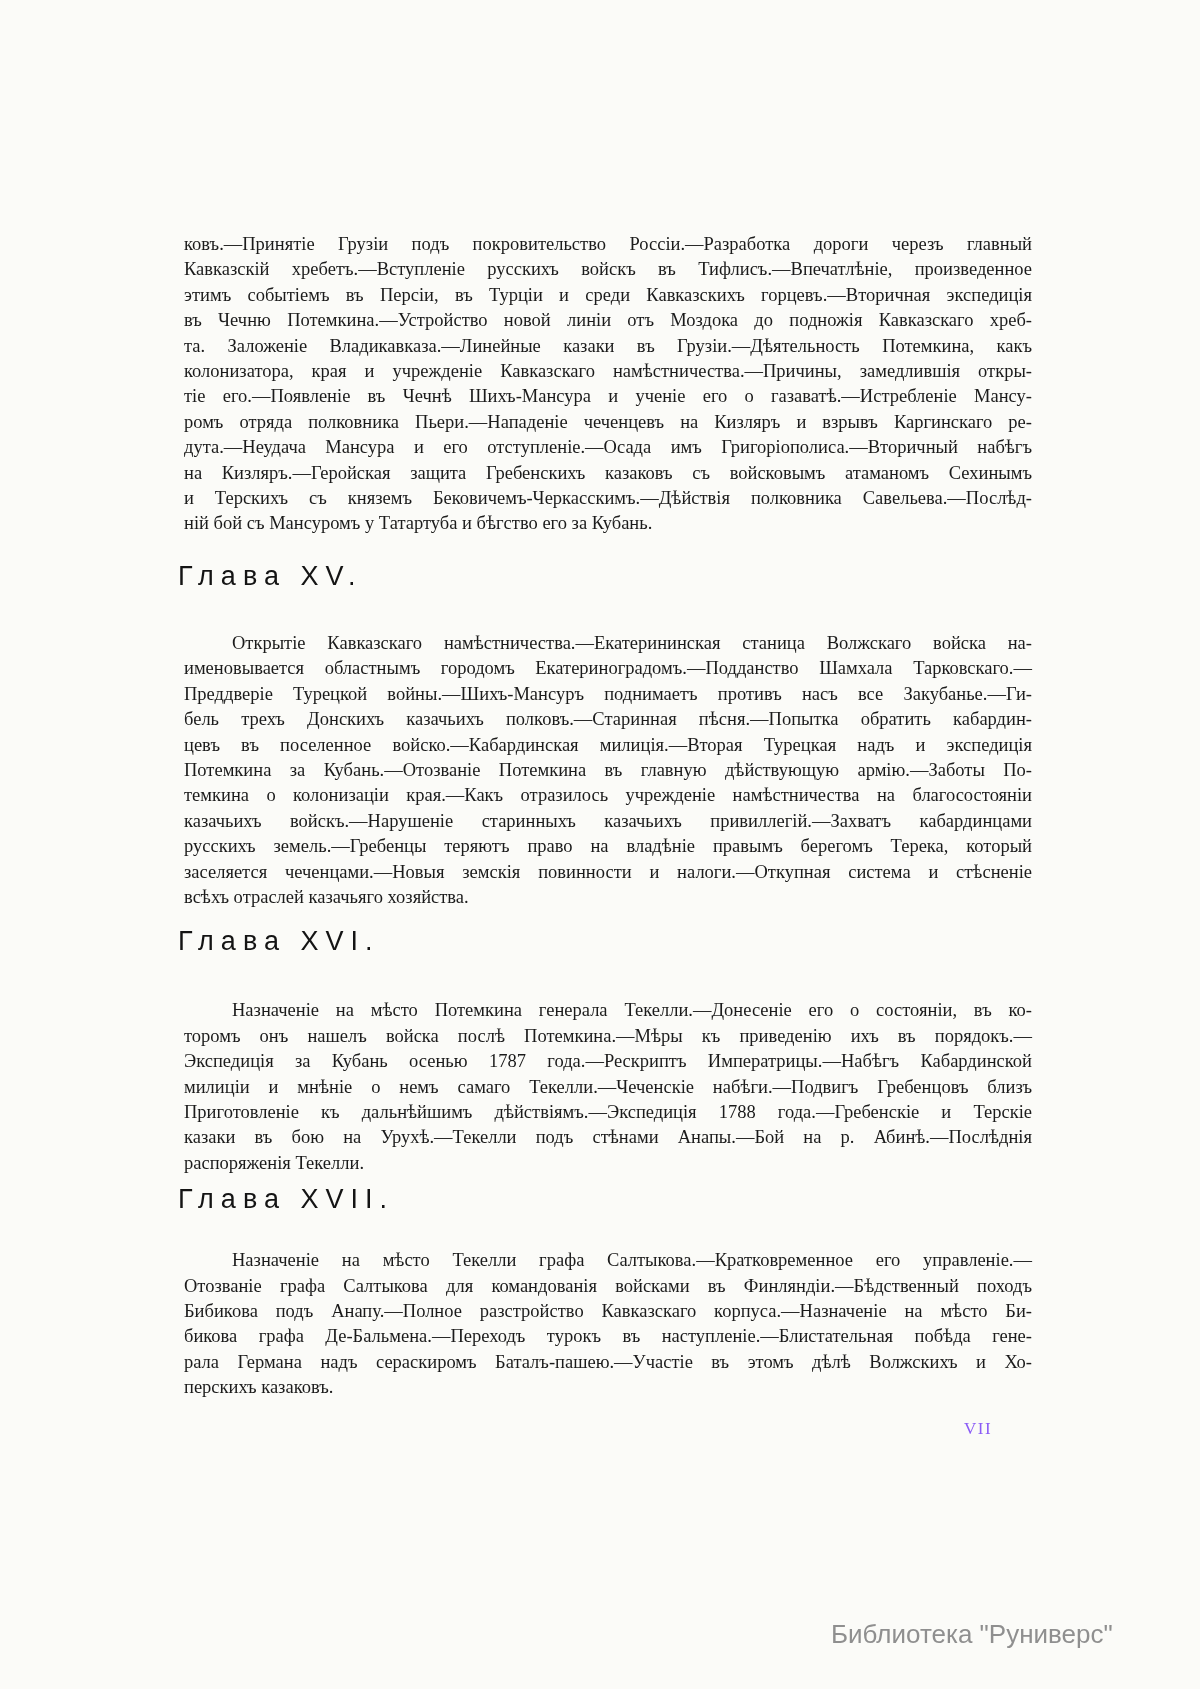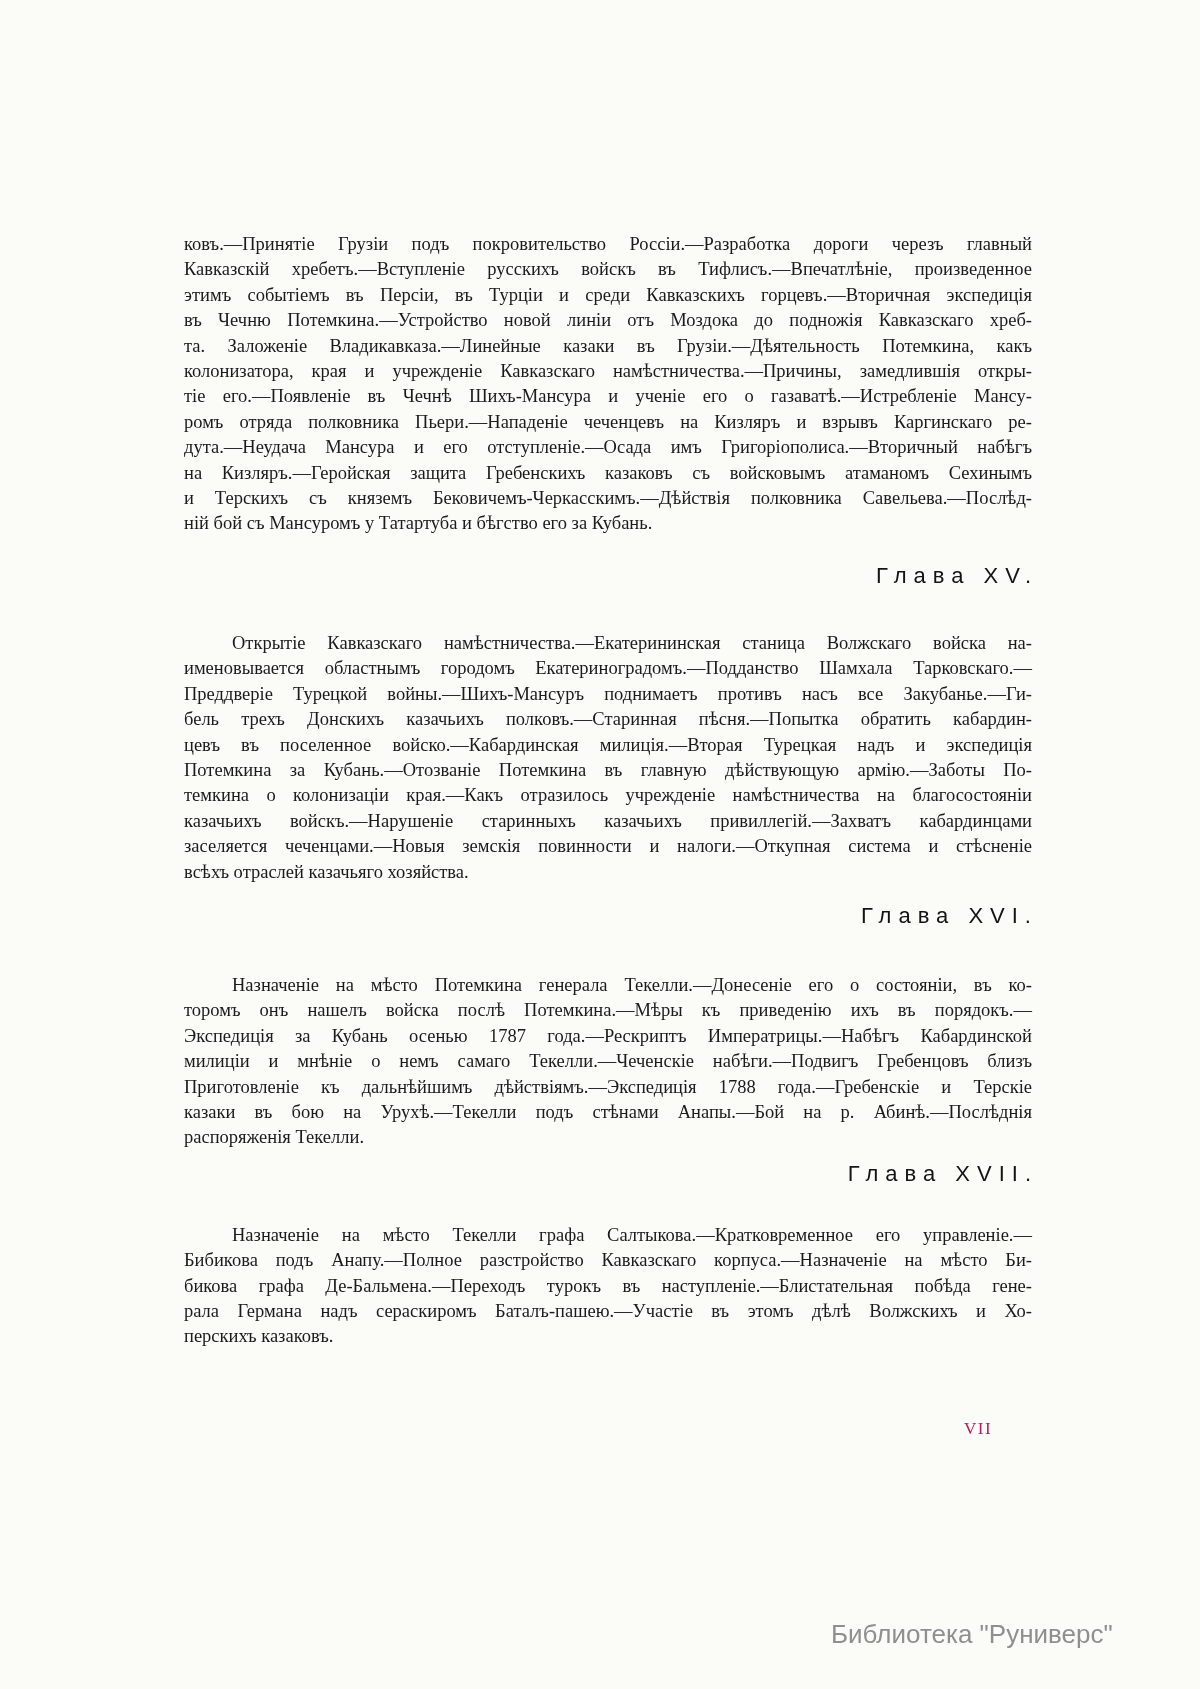--- a/index.html
+++ b/index.html
@@ -23,35 +23,35 @@
     text-align: justify;
     text-align-last: justify;
   }
   .para .line.last {
     text-align-last: left;
   }
   .para.indented .line:first-child { text-indent: 48px; }
   .chapter-heading {
     font-family: "Liberation Sans", "DejaVu Sans", sans-serif;
     font-weight: normal;
-    font-size: 22px;
+    font-size: 27px;
     line-height: 34px;
     letter-spacing: 7px;
-    text-align: right;
+    text-align: left;
     color: #141414;
   }
   .h-xv   { margin: 22px 0 38px; }
   .h-xvi  { margin: 14px 0 40px; }
   .h-xvii { margin: 6px 0 32px; }
   .page-number {
     position: absolute;
     left: 964px; top: 1419px;
     font-size: 17px;
     letter-spacing: 1.5px;
-    color: #be185d;
+    color: #8b5cf6;
   }
   .watermark {
     position: absolute;
     left: 831px; top: 1619px;
     font-family: "Liberation Sans", "DejaVu Sans", sans-serif;
     font-size: 26px;
     color: #8f8f8f;
   }
 </style>
 </head>
@@ -79,40 +79,42 @@
 
     <div class="para indented">
         <div class="line">Открытіе Кавказскаго намѣстничества.—Екатерининская станица Волжскаго войска на-</div>
         <div class="line">именовывается областнымъ городомъ Екатериноградомъ.—Подданство Шамхала Тарковскаго.—</div>
         <div class="line">Преддверіе Турецкой войны.—Шихъ-Мансуръ поднимаетъ противъ насъ все Закубанье.—Ги-</div>
         <div class="line">бель трехъ Донскихъ казачьихъ полковъ.—Старинная пѣсня.—Попытка обратить кабардин-</div>
         <div class="line">цевъ въ поселенное войско.—Кабардинская милиція.—Вторая Турецкая надъ и экспедиція</div>
         <div class="line">Потемкина за Кубань.—Отозваніе Потемкина въ главную дѣйствующую армію.—Заботы По-</div>
         <div class="line">темкина о колонизаціи края.—Какъ отразилось учрежденіе намѣстничества на благосостояніи</div>
         <div class="line">казачьихъ войскъ.—Нарушеніе старинныхъ казачьихъ привиллегій.—Захватъ кабардинцами</div>
+        <div class="line">русскихъ земель.—Гребенцы теряютъ право на владѣніе правымъ берегомъ Терека, который</div>
         <div class="line">заселяется чеченцами.—Новыя земскія повинности и налоги.—Откупная система и стѣсненіе</div>
         <div class="line last">всѣхъ отраслей казачьяго хозяйства.</div>
       </div>
 
     <h2 class="chapter-heading h-xvi">Глава XVI.</h2>
 
     <div class="para indented">
         <div class="line">Назначеніе на мѣсто Потемкина генерала Текелли.—Донесеніе его о состояніи, въ ко-</div>
         <div class="line">торомъ онъ нашелъ войска послѣ Потемкина.—Мѣры къ приведенію ихъ въ порядокъ.—</div>
         <div class="line">Экспедиція за Кубань осенью 1787 года.—Рескриптъ Императрицы.—Набѣгъ Кабардинской</div>
         <div class="line">милиціи и мнѣніе о немъ самаго Текелли.—Чеченскіе набѣги.—Подвигъ Гребенцовъ близъ</div>
         <div class="line">Приготовленіе къ дальнѣйшимъ дѣйствіямъ.—Экспедиція 1788 года.—Гребенскіе и Терскіе</div>
         <div class="line">казаки въ бою на Урухѣ.—Текелли подъ стѣнами Анапы.—Бой на р. Абинѣ.—Послѣднія</div>
         <div class="line last">распоряженія Текелли.</div>
       </div>
 
     <h2 class="chapter-heading h-xvii">Глава XVII.</h2>
 
     <div class="para indented">
         <div class="line">Назначеніе на мѣсто Текелли графа Салтыкова.—Кратковременное его управленіе.—</div>
+        <div class="line">Отозваніе графа Салтыкова для командованія войсками въ Финляндіи.—Бѣдственный походъ</div>
         <div class="line">Бибикова подъ Анапу.—Полное разстройство Кавказскаго корпуса.—Назначеніе на мѣсто Би-</div>
         <div class="line">бикова графа Де-Бальмена.—Переходъ турокъ въ наступленіе.—Блистательная побѣда гене-</div>
         <div class="line">рала Германа надъ сераскиромъ Баталъ-пашею.—Участіе въ этомъ дѣлѣ Волжскихъ и Хо-</div>
         <div class="line last">перскихъ казаковъ.</div>
       </div>
 
   </div>
 
   <div class="page-number">VII</div>
 

